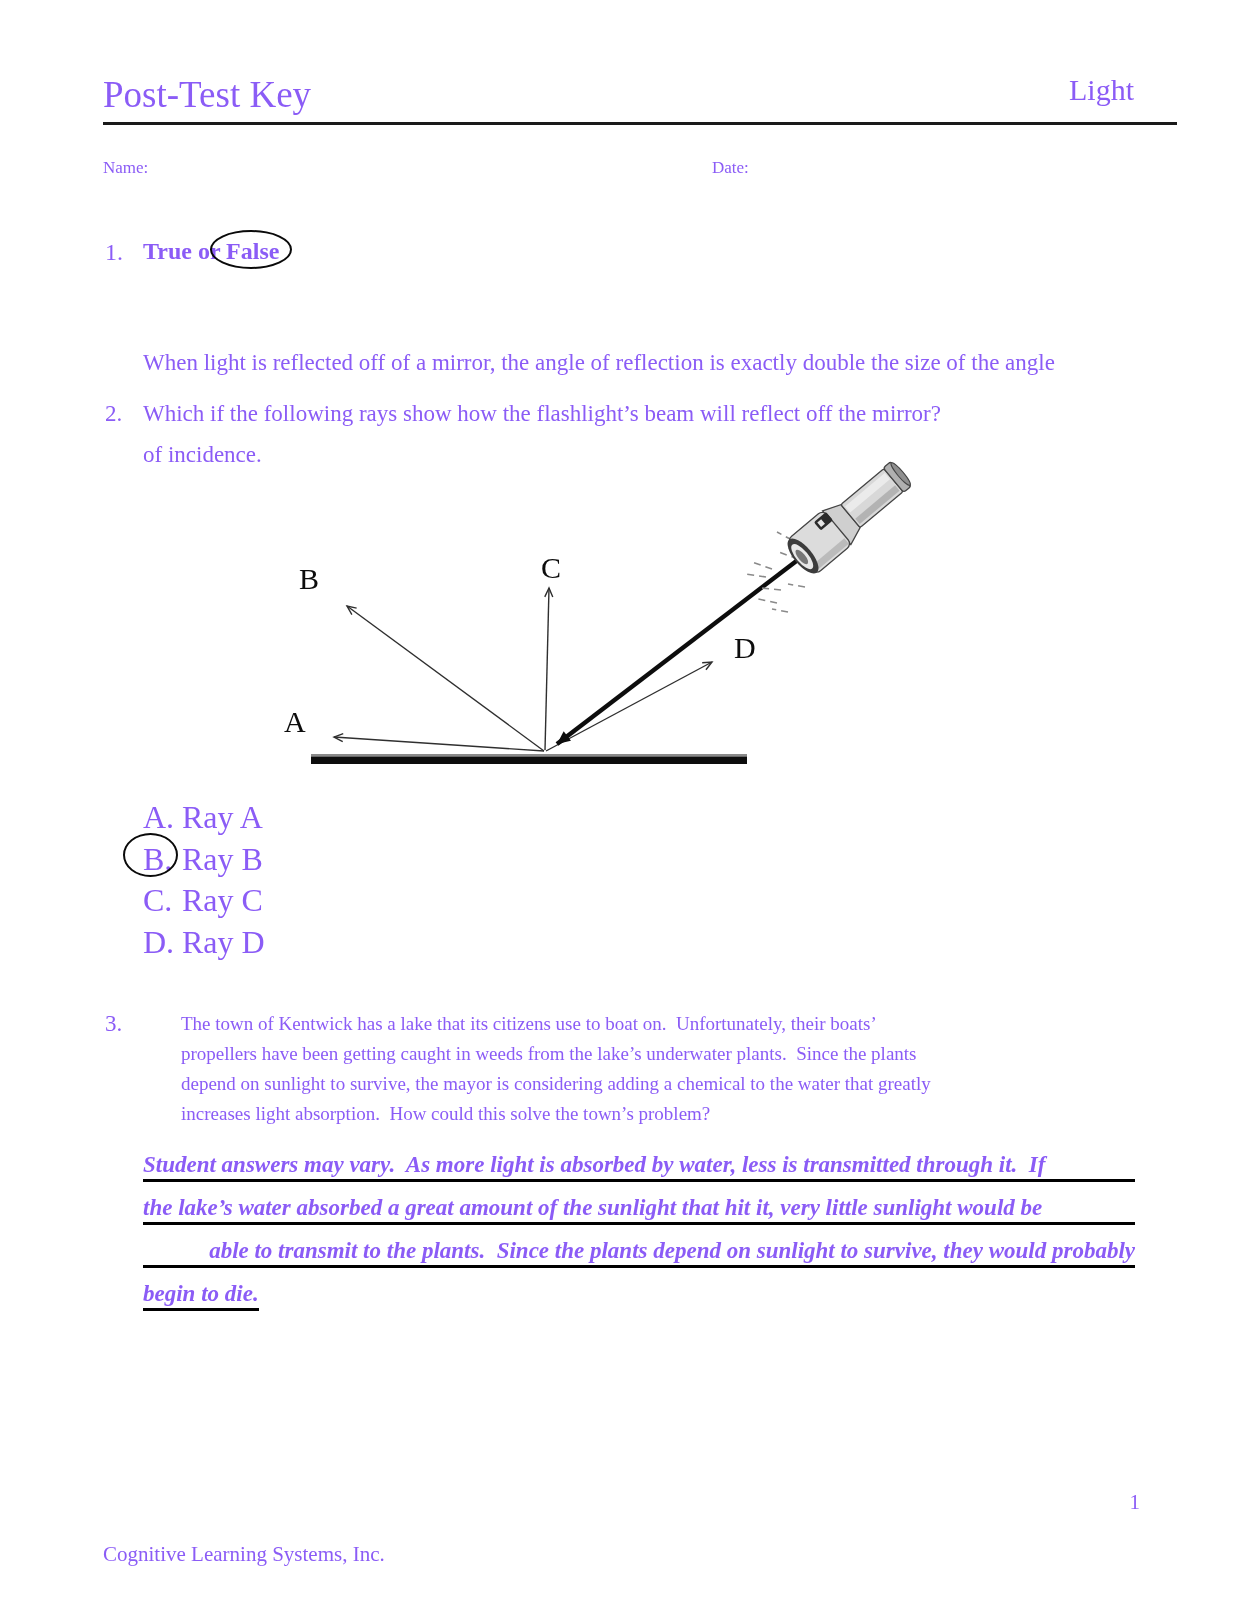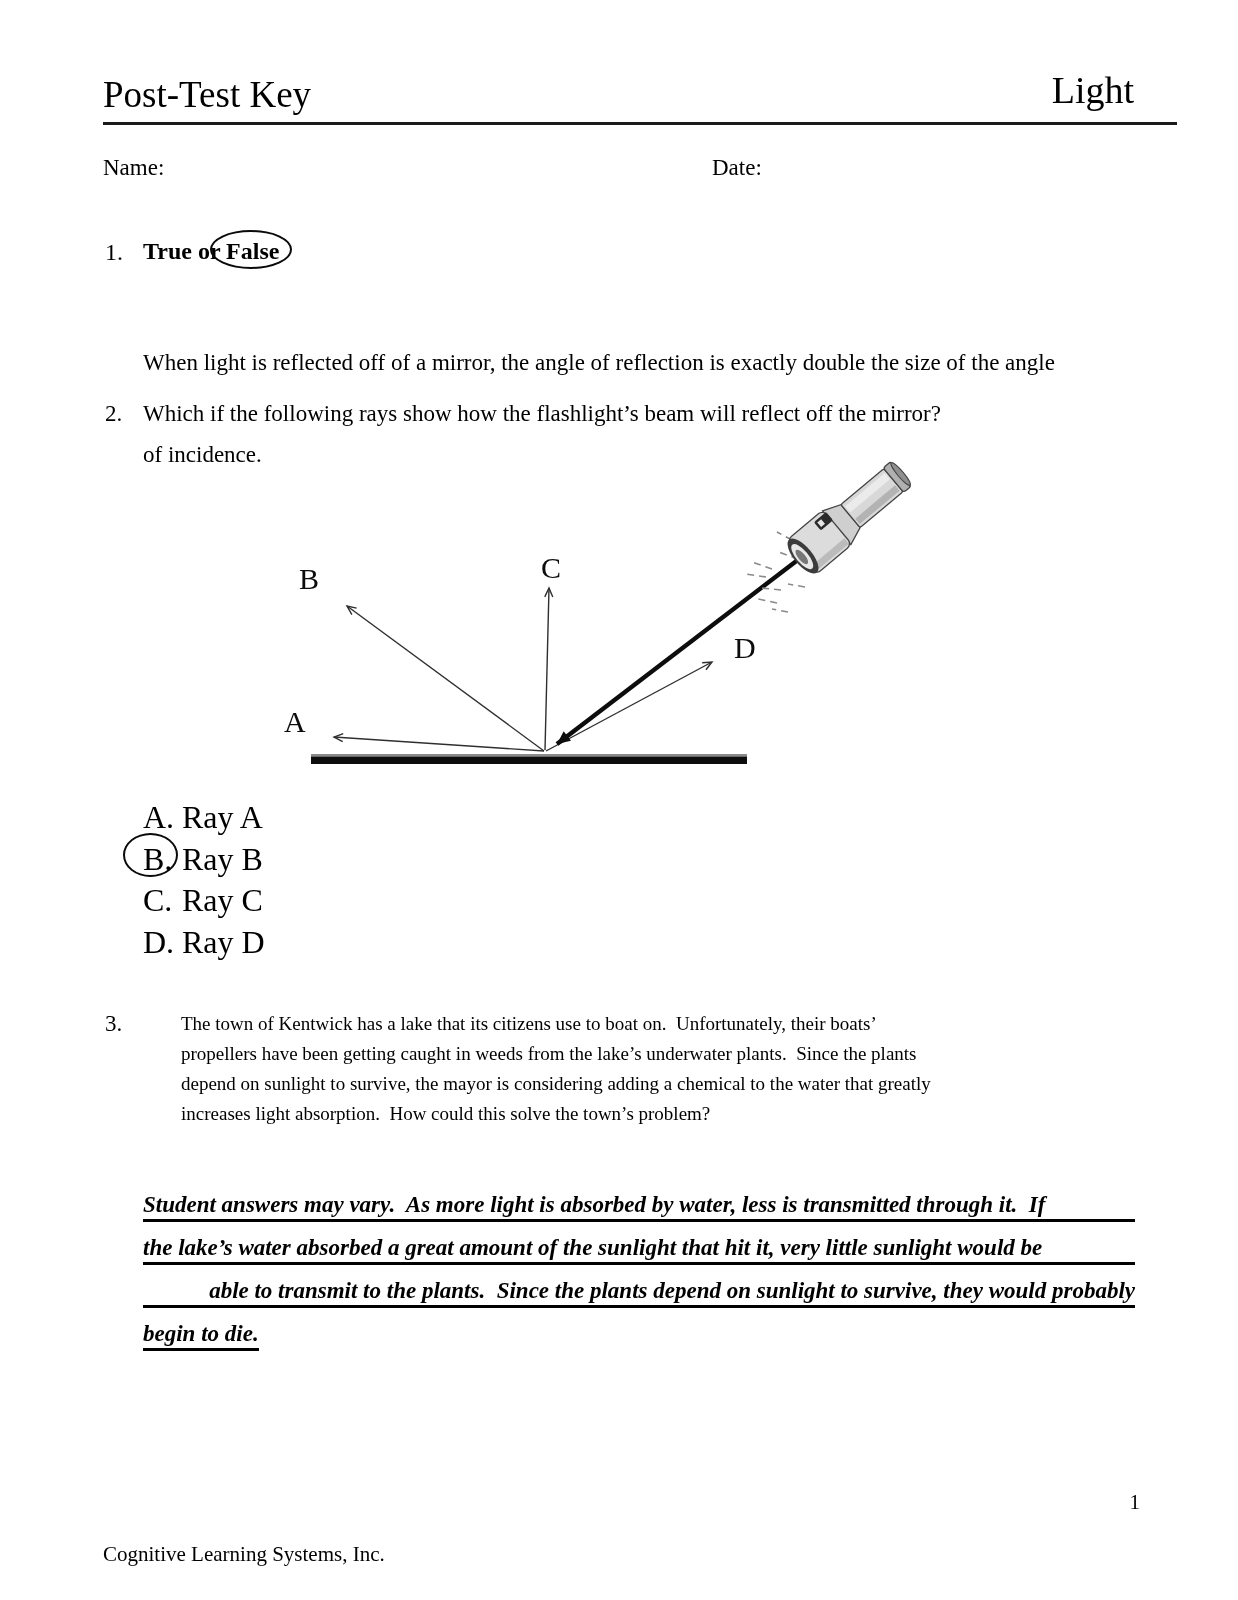--- a/index.html
+++ b/index.html
@@ -3,30 +3,30 @@
 <meta charset="utf-8">
 <style>
   * { margin: 0; padding: 0; box-sizing: border-box; }
   html, body { background: #ffffff; }
   .page {
     position: relative;
     width: 1238px;
     height: 1600px;
     background: #ffffff;
     font-family: "Liberation Serif", "DejaVu Serif", serif;
-    color: #000000;
+    color: #8b5cf6;
     overflow: hidden;
   }
   .abs { position: absolute; white-space: pre; }
 
   .title { left: 103px; top: 72px; font-size: 37px; line-height: 46px; }
-  .subject { right: 104px; top: 63px; font-size: 38px; line-height: 54px; }
+  .subject { right: 104px; top: 63px; font-size: 30px; line-height: 54px; }
   .header-rule { left: 103px; top: 122px; width: 1074px; height: 3px; background: #1a1a1a; }
 
-  .field-label { font-size: 23px; line-height: 28px; }
+  .field-label { font-size: 17px; line-height: 28px; }
   .name-label { left: 103px; top: 154px; }
   .date-label { left: 712px; top: 154px; }
 
   .qnum { font-size: 23px; line-height: 30px; }
   .q1-num { left: 105px; top: 237px; font-size: 24px; }
   .q1-head { left: 143px; top: 236px; font-size: 24px; font-weight: bold; line-height: 30px; }
   .oval {
     position: absolute;
     border: 2.5px solid #0a0a0a;
     border-radius: 50%;
@@ -58,21 +58,20 @@
 
   .answer-line {
     left: 143px;
     width: 992px;
     font-size: 23px;
     font-weight: bold;
     font-style: italic;
     line-height: 25px;
     padding-bottom: 2px;
     border-bottom: 3px solid #000;
-    margin-top: 40px;
   }
   .ans-0 { top: 1152px; }
   .ans-1 { top: 1195px; }
   .ans-2 { top: 1238px; text-align: right; }
   .ans-3 { top: 1281px; width: auto; display: inline-block; }
 
   .footer-left { left: 103px; top: 1489px; font-size: 21px; line-height: 26px; }
   .footer-page { right: 98px; top: 1489px; font-size: 21px; line-height: 26px; }
 </style>
 </head>

